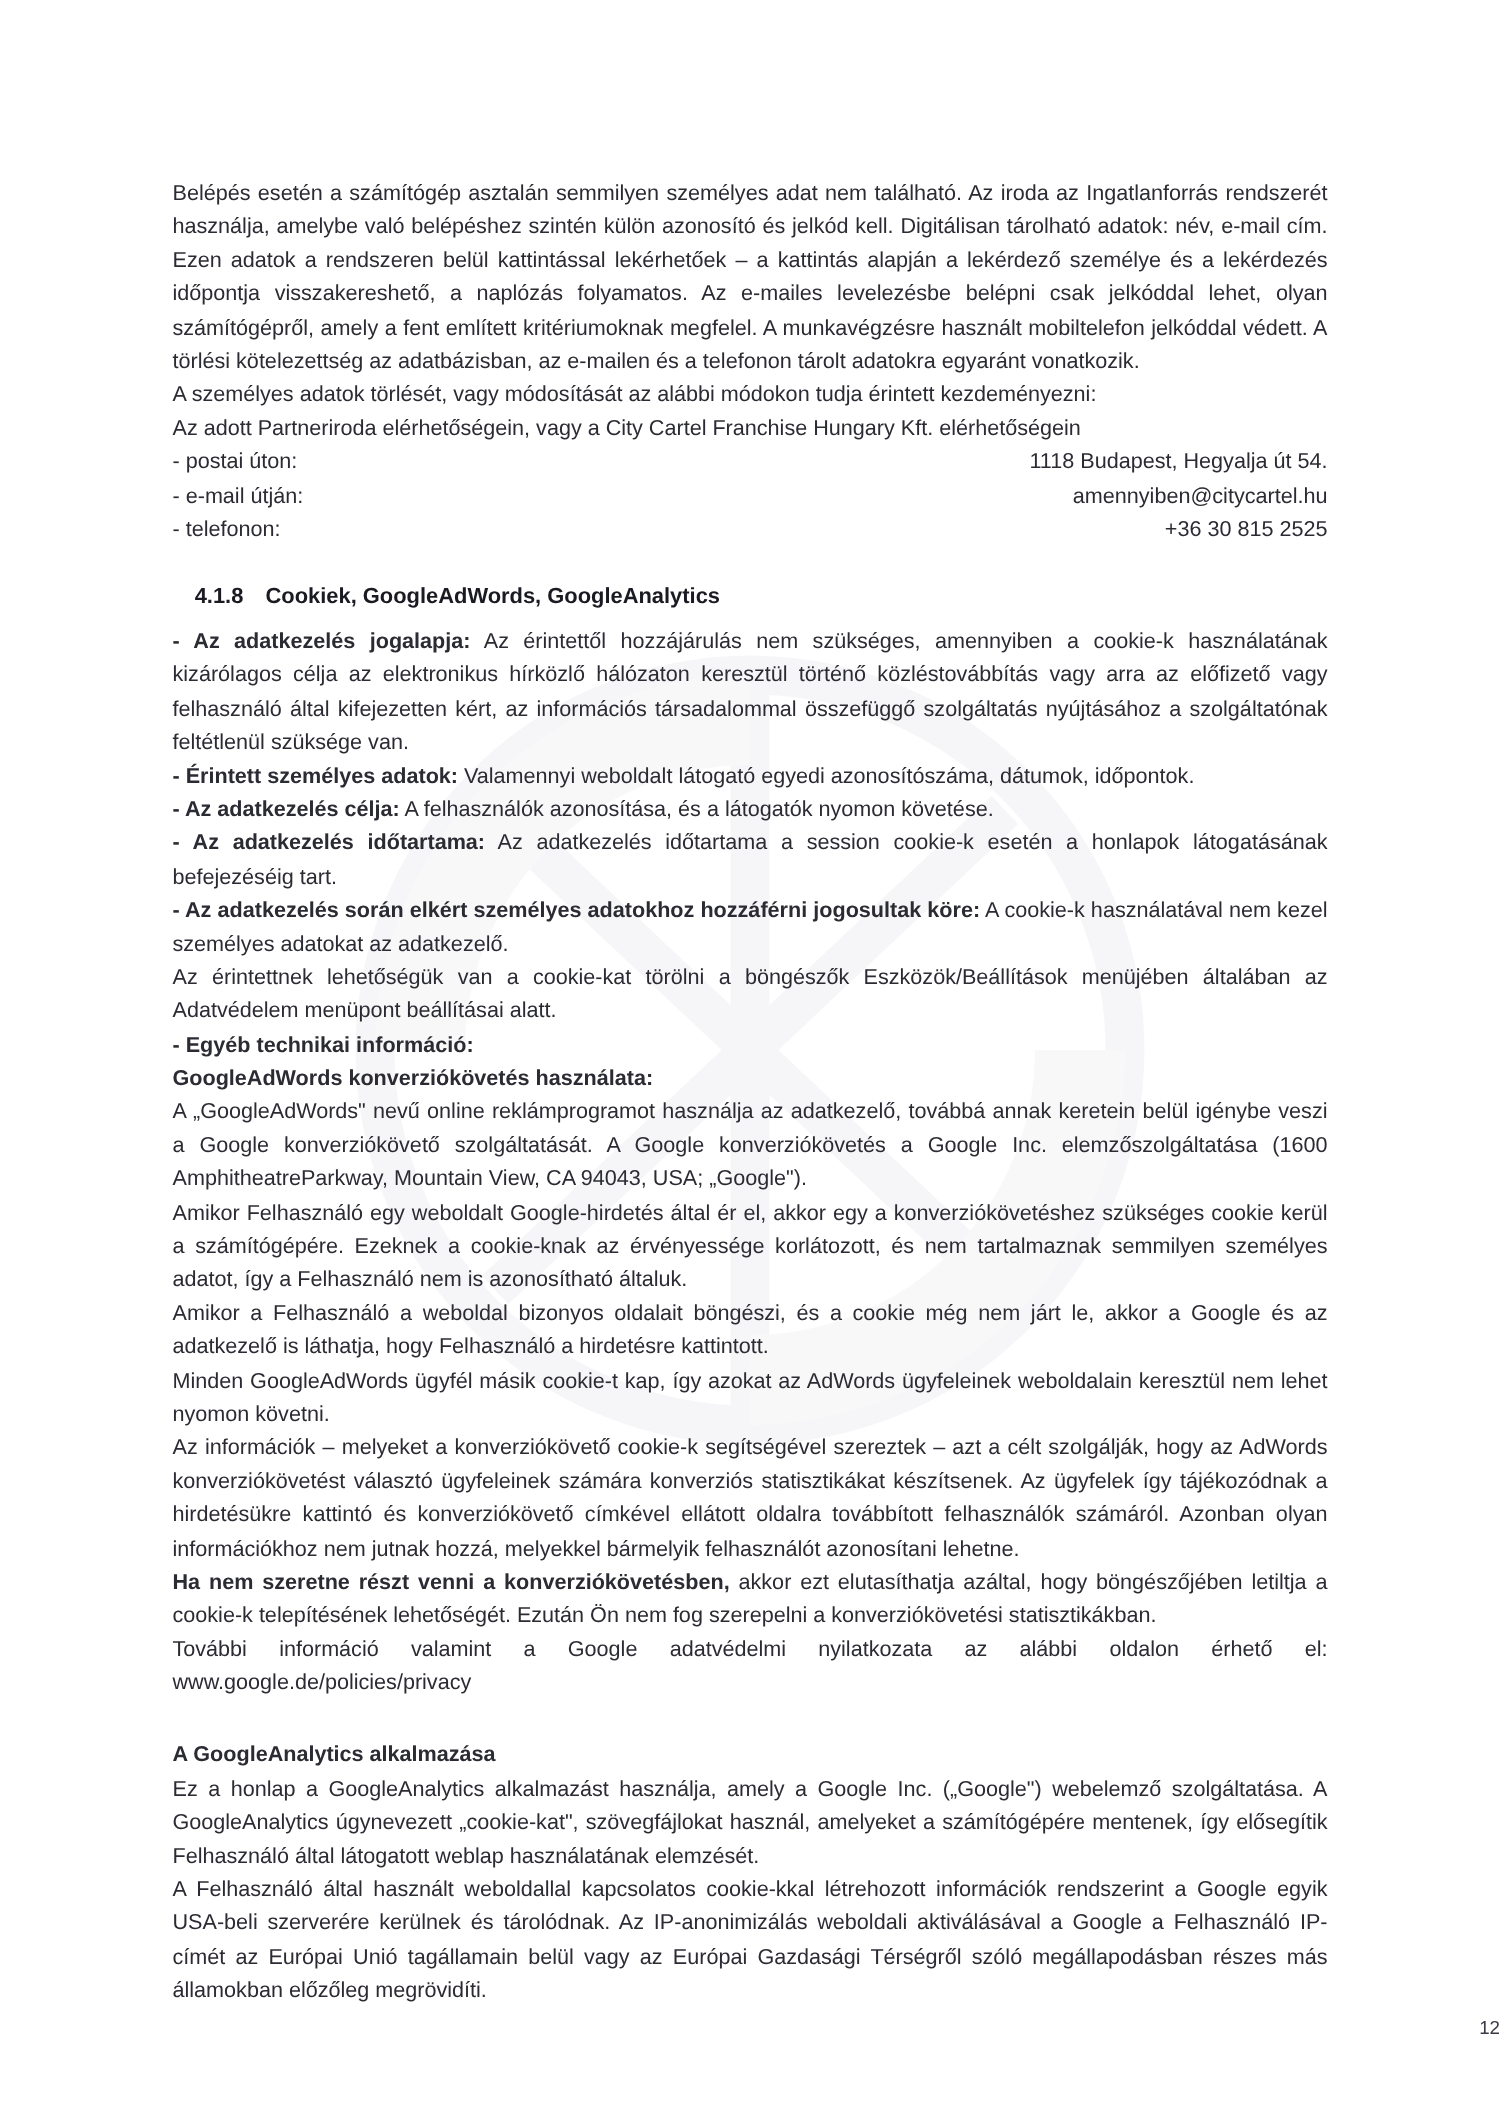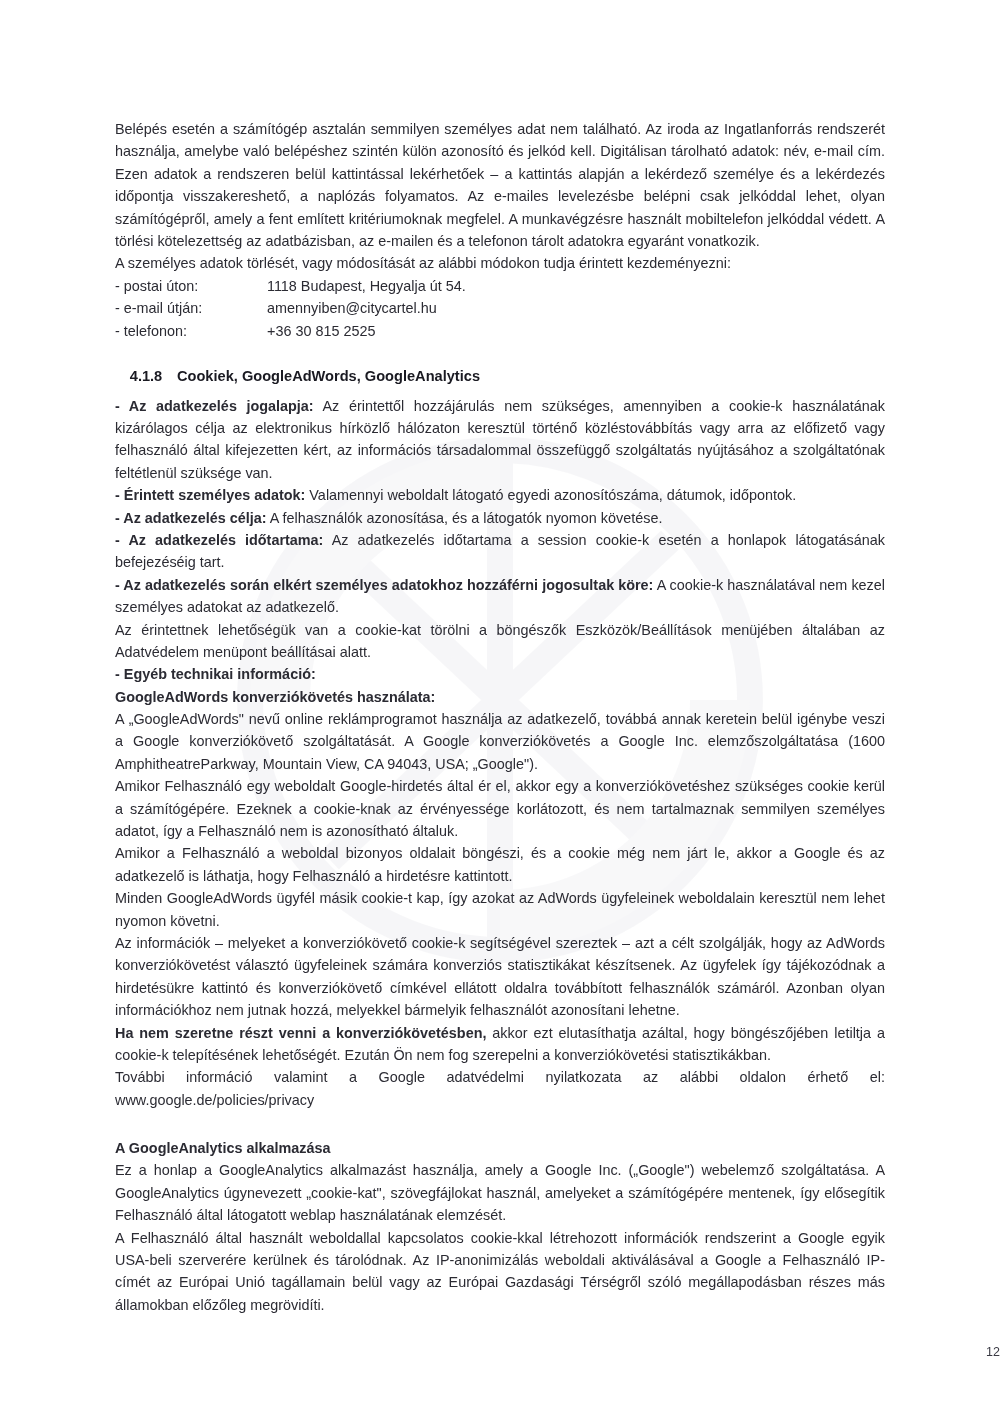--- a/index.html
+++ b/index.html
@@ -52,20 +52,21 @@
     color: #1a1a22;
     display: flex;
     text-align: center;
   }
   .section-head .num {
     width: 62px;
     flex: 0 0 62px;
   }
   .contact-row {
     display: flex;
+    justify-content: space-between;
   }
   .contact-row .lbl {
     width: 152px;
     flex: 0 0 152px;
   }
   .gap-lg { height: 26px; }
   .pagenum {
     position: absolute;
     left: 0;
     right: 0;
@@ -90,20 +91,21 @@
     <g fill="#f2f2f5">
       <path d="M250 700 a250 250 0 0 1 250 -250 l0 60 a190 190 0 0 0 -190 190 z"></path>
       <path d="M750 700 a250 250 0 0 1 -250 250 l0 -60 a190 190 0 0 0 190 -190 z"></path>
     </g>
   </svg>
 
   <div class="content">
 
     <p>Belépés esetén a számítógép asztalán semmilyen személyes adat nem található. Az iroda az Ingatlanforrás rendszerét használja, amelybe való belépéshez szintén külön azonosító és jelkód kell. Digitálisan tárolható adatok: név, e-mail cím. Ezen adatok a rendszeren belül kattintással lekérhetőek – a kattintás alapján a lekérdező személye és a lekérdezés időpontja visszakereshető, a naplózás folyamatos. Az e-mailes levelezésbe belépni csak jelkóddal lehet, olyan számítógépről, amely a fent említett kritériumoknak megfelel. A munkavégzésre használt mobiltelefon jelkóddal védett. A törlési kötelezettség az adatbázisban, az e-mailen és a telefonon tárolt adatokra egyaránt vonatkozik.</p>
     <p>A személyes adatok törlését, vagy módosítását az alábbi módokon tudja érintett kezdeményezni:</p>
+    <p>Az adott Partneriroda elérhetőségein, vagy a City Cartel Franchise Hungary Kft. elérhetőségein</p>
 
     <div class="contact-row">
       <span class="lbl">- postai úton:</span>
       <span>1118 Budapest, Hegyalja út 54.</span>
     </div>
     <div class="contact-row">
       <span class="lbl">- e-mail útján:</span>
       <span>amennyiben@citycartel.hu</span>
     </div>
     <div class="contact-row">

